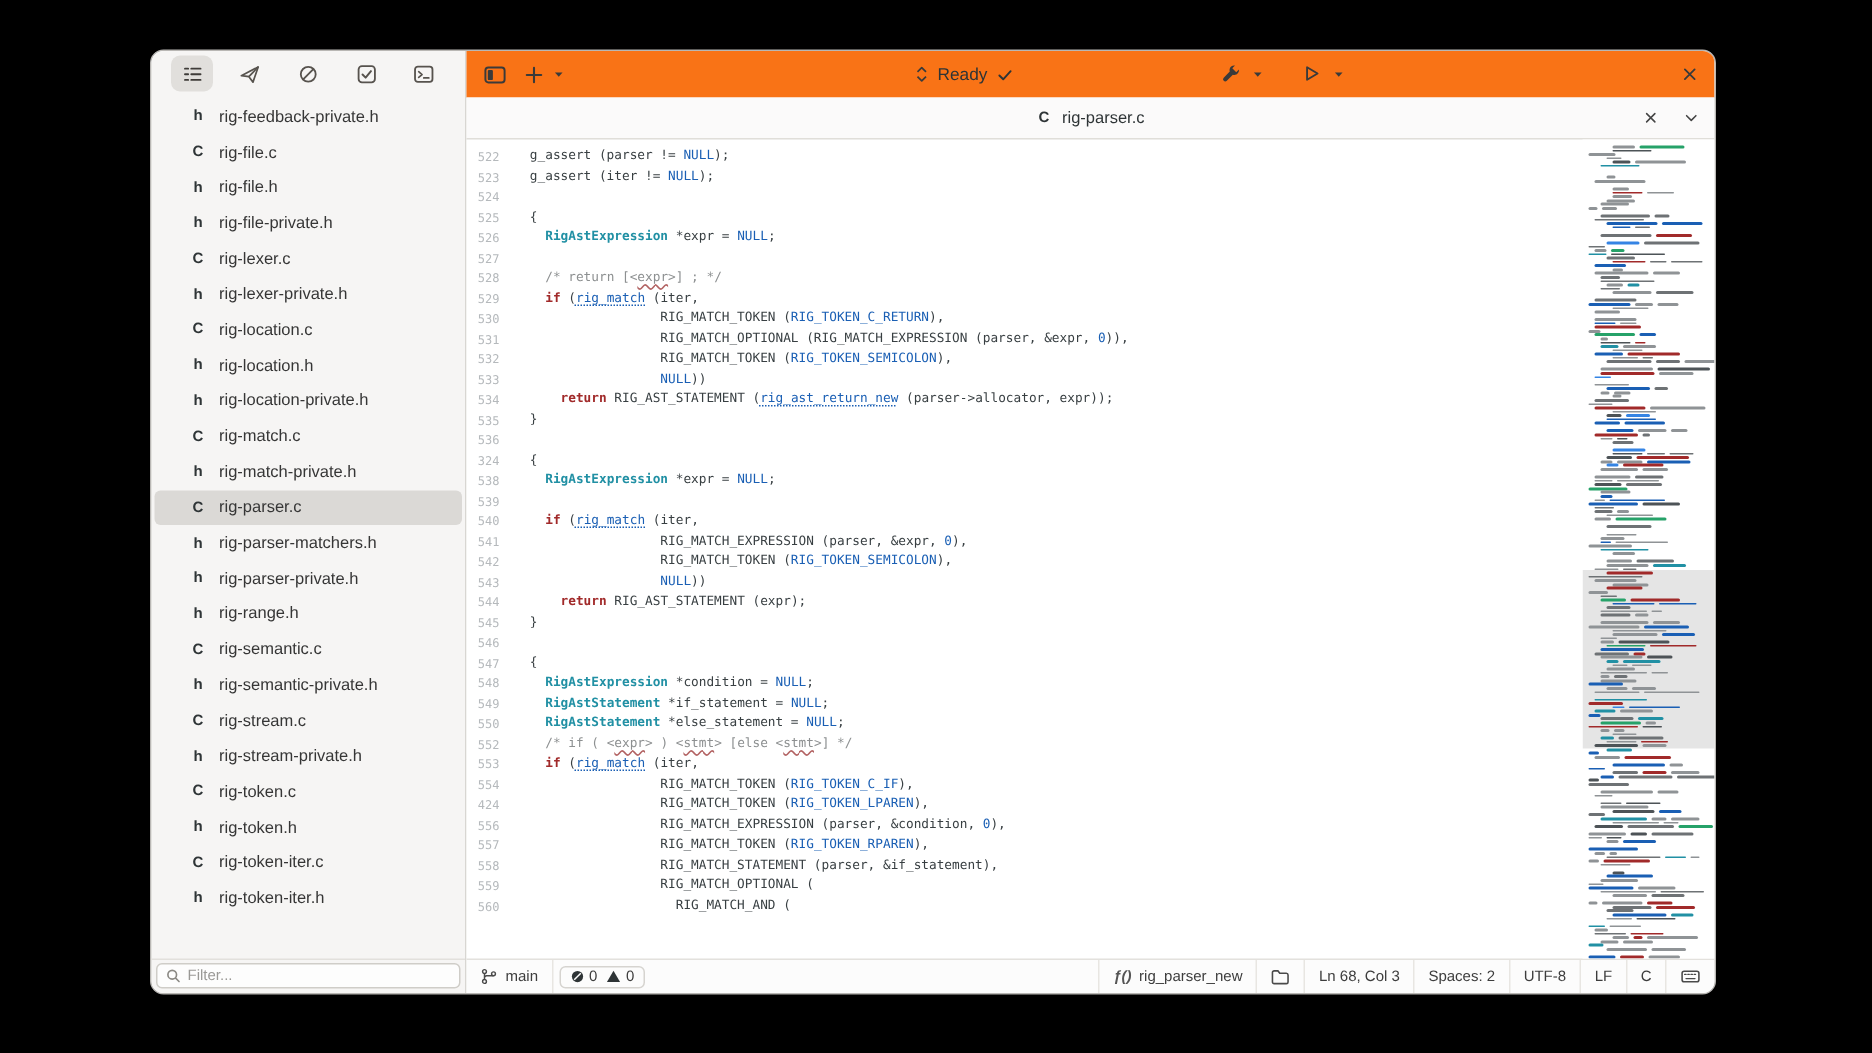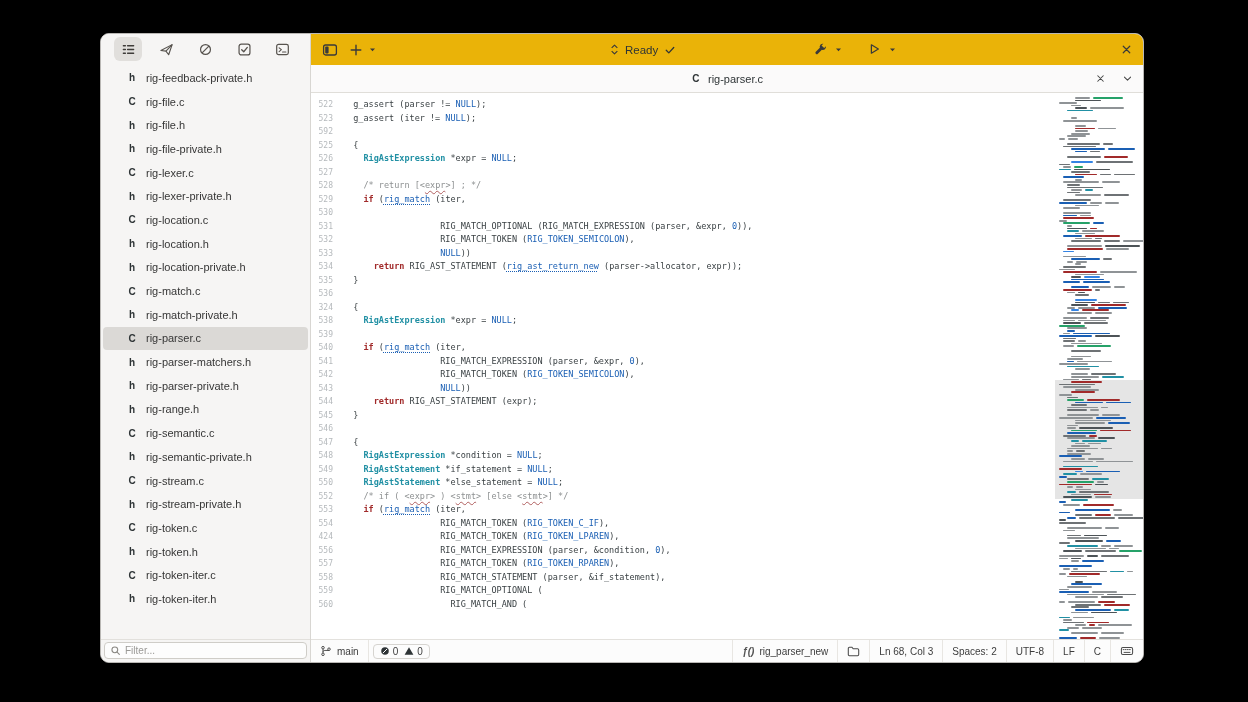--- a/index.html
+++ b/index.html
@@ -35,21 +35,21 @@
   .file-name { font-size:11px; color:#363636; white-space:nowrap; }
   .filter-bar { height:23px; border-top:1px solid #e2e0dc; padding:2px 3px; }
   .filter-entry { height:17px; border:1px solid #cfcdc8; background:#fdfdfd; border-radius:4px;
     display:flex; align-items:center; gap:4px; padding:0 5px; }
   .filter-entry input { border:none; background:transparent; outline:none; font-size:10px;
     color:#555; width:100%; font-family:"Liberation Sans",sans-serif; }
   .filter-entry input::placeholder { color:#9a9996; }
 
   
   .main { flex:1; display:flex; flex-direction:column; min-width:0; }
-  .headerbar { height:31px; background:#eab308; position:relative; display:flex;
+  .headerbar { height:31px; background:#f97316; position:relative; display:flex;
     align-items:center; padding:0 8px; gap:4px; }
   .split-btn { display:flex; align-items:center; gap:1px; color:#3a3a3a; }
   .ready-pill { position:absolute; left:290px; top:4px; height:23px; display:flex;
     align-items:center; gap:6px; padding:0 9px; border-radius:6px; color:#2e3436;
     font-size:11.5px; }
   .build-cluster { position:absolute; left:498px; top:4px; display:flex; align-items:center; gap:3px; }
   .hb-close { position:absolute; right:6px; top:4px; }
 
   .tabbar { height:28px; background:#fbfafa; border-bottom:1px solid #e0ded9;
     display:flex; align-items:center; justify-content:center; position:relative; }
@@ -343,27 +343,27 @@
               <path d="M3.5 6 L8 10.5 L12.5 6" fill="none" stroke="#444" stroke-width="1.5" stroke-linecap="round" stroke-linejoin="round"></path>
             </svg>
         </span>
       </div>
     </div>
 
     <div class="editor-area">
       <div class="code-pane">
           <div class="code-line"><span class="gutter">522</span><span class="code-text"><span class="tok-pl">  g_assert (parser != </span><span class="tok-ct">NULL</span><span class="tok-pl">);</span></span></div>
           <div class="code-line"><span class="gutter">523</span><span class="code-text"><span class="tok-pl">  g_assert (iter != </span><span class="tok-ct">NULL</span><span class="tok-pl">);</span></span></div>
-          <div class="code-line"><span class="gutter">592</span><span class="code-text"></span></div>
+          <div class="code-line"><span class="gutter">524</span><span class="code-text"></span></div>
           <div class="code-line"><span class="gutter">525</span><span class="code-text"><span class="tok-pl">  {</span></span></div>
           <div class="code-line"><span class="gutter">526</span><span class="code-text"><span class="tok-pl">    </span><span class="tok-ty">RigAstExpression</span><span class="tok-pl"> *expr = </span><span class="tok-ct">NULL</span><span class="tok-pl">;</span></span></div>
           <div class="code-line"><span class="gutter">527</span><span class="code-text"></span></div>
           <div class="code-line"><span class="gutter">528</span><span class="code-text"><span class="tok-pl">    </span><span class="tok-cm">/* return [&lt;</span><span class="tok-cmu">expr</span><span class="tok-cm">&gt;] ; */</span></span></div>
           <div class="code-line"><span class="gutter">529</span><span class="code-text"><span class="tok-pl">    </span><span class="tok-kw">if</span><span class="tok-pl"> (</span><span class="tok-fn">rig_match</span><span class="tok-pl"> (iter,</span></span></div>
-          <div class="code-line"><span class="gutter">530</span></div>
+          <div class="code-line"><span class="gutter">530</span><span class="code-text"><span class="tok-pl">                   RIG_MATCH_TOKEN (</span><span class="tok-ct">RIG_TOKEN_C_RETURN</span><span class="tok-pl">),</span></span></div>
           <div class="code-line"><span class="gutter">531</span><span class="code-text"><span class="tok-pl">                   RIG_MATCH_OPTIONAL (RIG_MATCH_EXPRESSION (parser, &amp;expr, </span><span class="tok-nu">0</span><span class="tok-pl">)),</span></span></div>
           <div class="code-line"><span class="gutter">532</span><span class="code-text"><span class="tok-pl">                   RIG_MATCH_TOKEN (</span><span class="tok-ct">RIG_TOKEN_SEMICOLON</span><span class="tok-pl">),</span></span></div>
           <div class="code-line"><span class="gutter">533</span><span class="code-text"><span class="tok-pl">                   </span><span class="tok-ct">NULL</span><span class="tok-pl">))</span></span></div>
           <div class="code-line"><span class="gutter">534</span><span class="code-text"><span class="tok-pl">      </span><span class="tok-kw">return</span><span class="tok-pl"> RIG_AST_STATEMENT (</span><span class="tok-fn">rig_ast_return_new</span><span class="tok-pl"> (parser-&gt;allocator, expr));</span></span></div>
           <div class="code-line"><span class="gutter">535</span><span class="code-text"><span class="tok-pl">  }</span></span></div>
           <div class="code-line"><span class="gutter">536</span><span class="code-text"></span></div>
           <div class="code-line"><span class="gutter">324</span><span class="code-text"><span class="tok-pl">  {</span></span></div>
           <div class="code-line"><span class="gutter">538</span><span class="code-text"><span class="tok-pl">    </span><span class="tok-ty">RigAstExpression</span><span class="tok-pl"> *expr = </span><span class="tok-ct">NULL</span><span class="tok-pl">;</span></span></div>
           <div class="code-line"><span class="gutter">539</span><span class="code-text"></span></div>
           <div class="code-line"><span class="gutter">540</span><span class="code-text"><span class="tok-pl">    </span><span class="tok-kw">if</span><span class="tok-pl"> (</span><span class="tok-fn">rig_match</span><span class="tok-pl"> (iter,</span></span></div>

